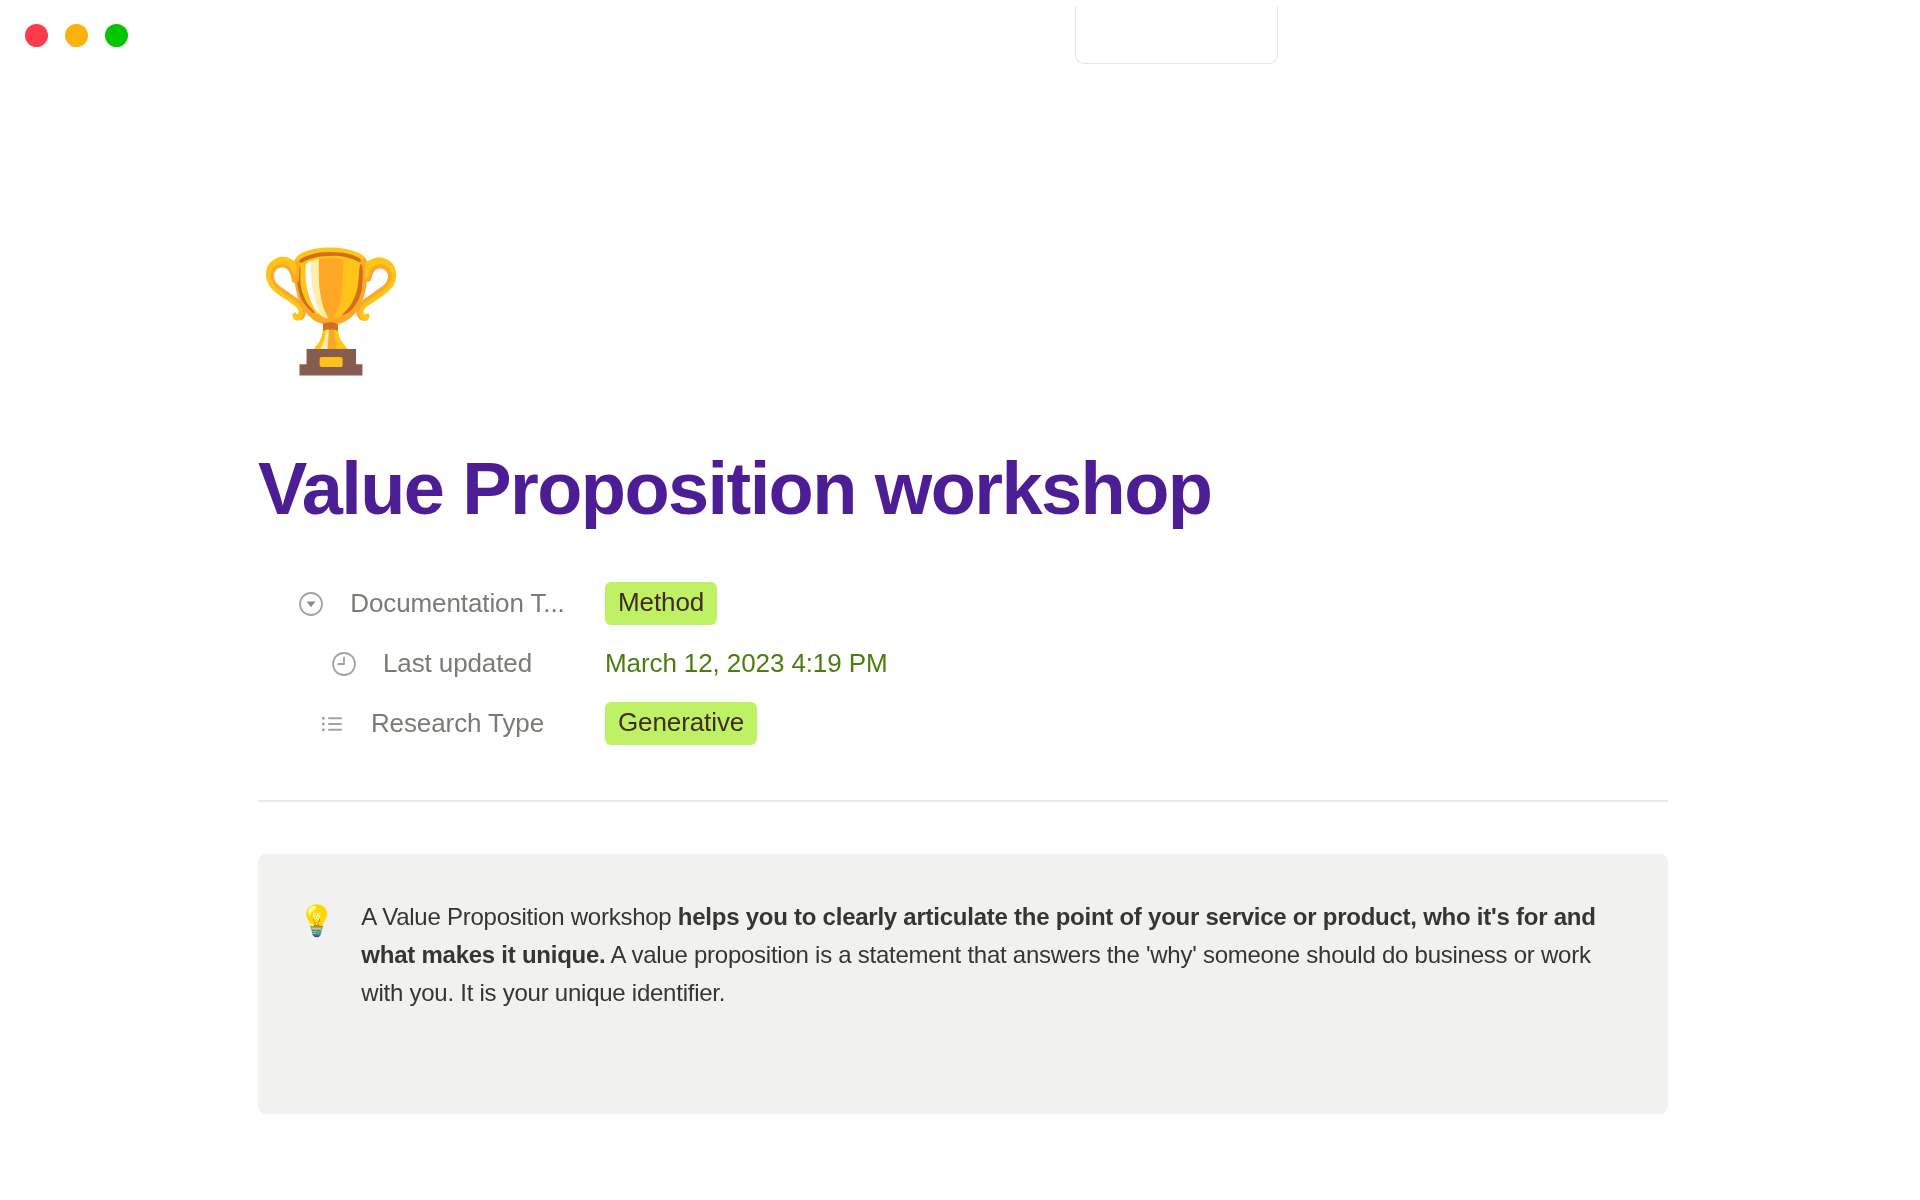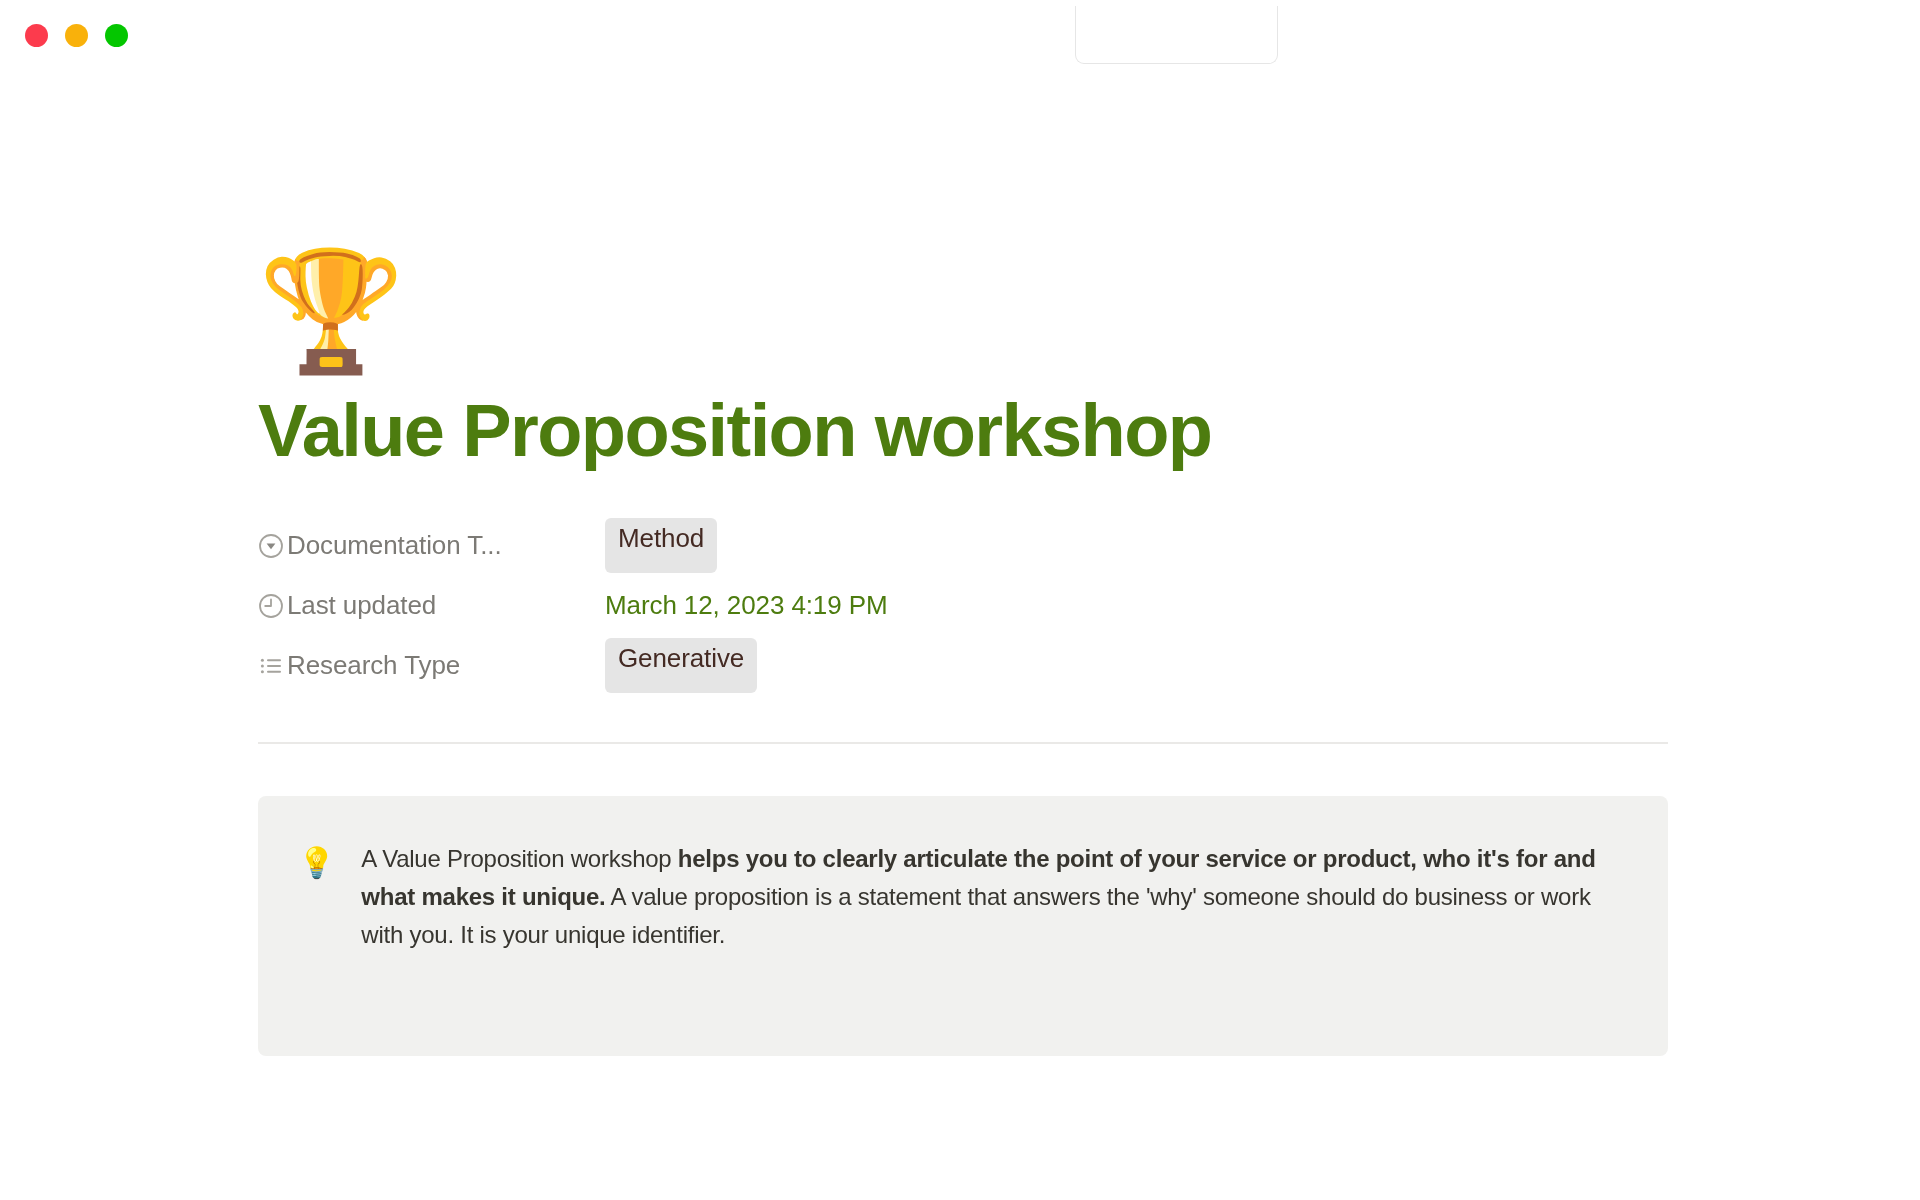--- a/index.html
+++ b/index.html
@@ -86,46 +86,48 @@
   .page-emoji {
     font-size: 118px;
     line-height: 1;
     height: 140px;
     margin-top: 180px;
     display: block;
     user-select: none;
   }
 
   .page-title {
+    margin-top: 58px;
     font-size: 74px;
     font-weight: 700;
     letter-spacing: -1.6px;
     line-height: 1.05;
-    color: #4d7c0f;
+    color: #4c1d95;
     white-space: nowrap;
   }
 
   
   .properties {
     margin-top: 46px;
   }
 
   .prop-row {
     display: flex;
     align-items: center;
     height: 60px;
   }
 
   .prop-key {
     display: flex;
     align-items: center;
     width: 347px;
     flex: 0 0 347px;
-    gap: 3px;
+    gap: 26px;
     color: #80807C;
+    justify-content: center;
   }
 
   .prop-icon {
     width: 26px;
     height: 26px;
     flex: 0 0 26px;
     display: flex;
     align-items: center;
     justify-content: center;
     color: #A5A39D;
@@ -147,25 +149,25 @@
 
   .prop-text {
     font-size: 26px;
     color: #4d7c0f;
     letter-spacing: -0.1px;
     white-space: nowrap;
   }
 
   .tag {
     display: inline-block;
-    padding: 5px 13px 19px;
+    padding: 5px 13px 7px;
     border-radius: 6px;
     font-size: 26px;
     letter-spacing: -0.1px;
-    background: #e5e5e5;
+    background: #bef264;
     color: #442A23;
     white-space: nowrap;
   }
 
   
   .divider {
     margin-top: 46px;
     width: 1410px;
     height: 2px;
     background: #EAE9E7;

